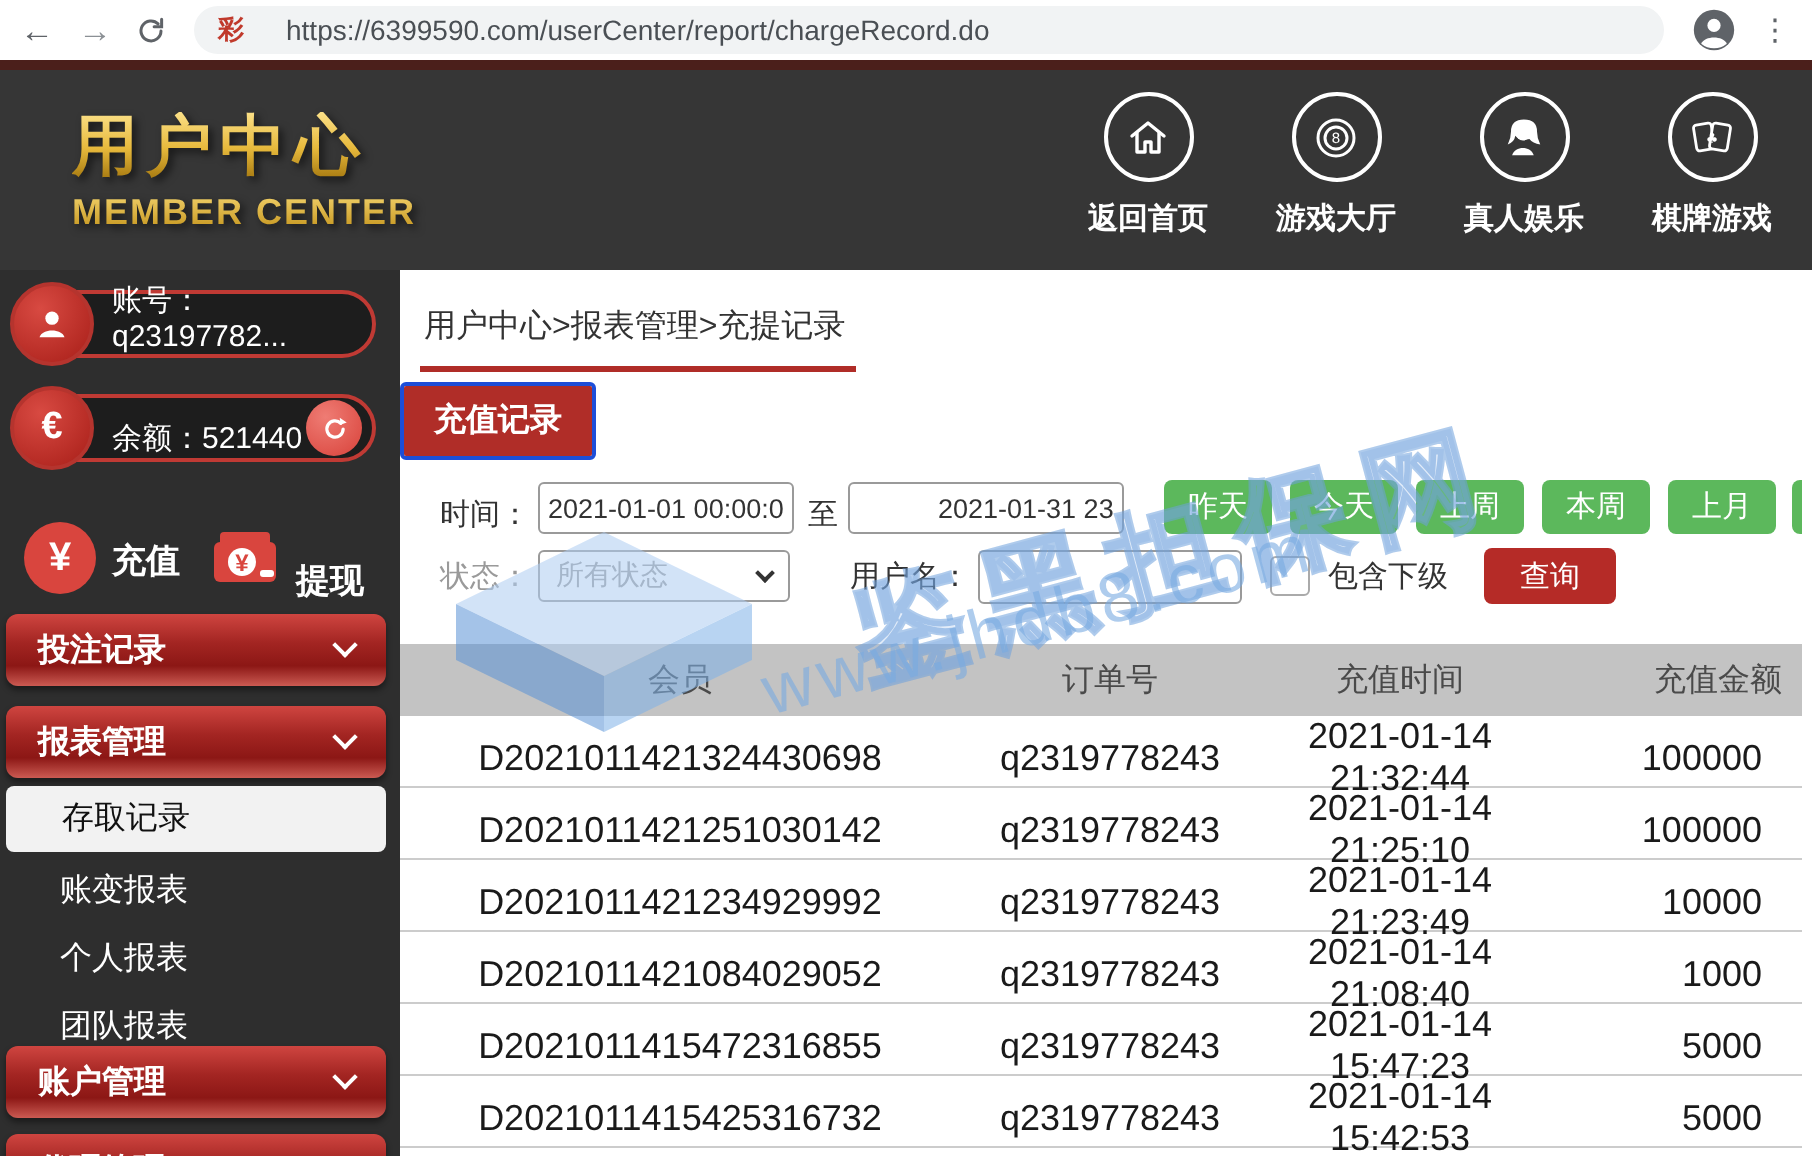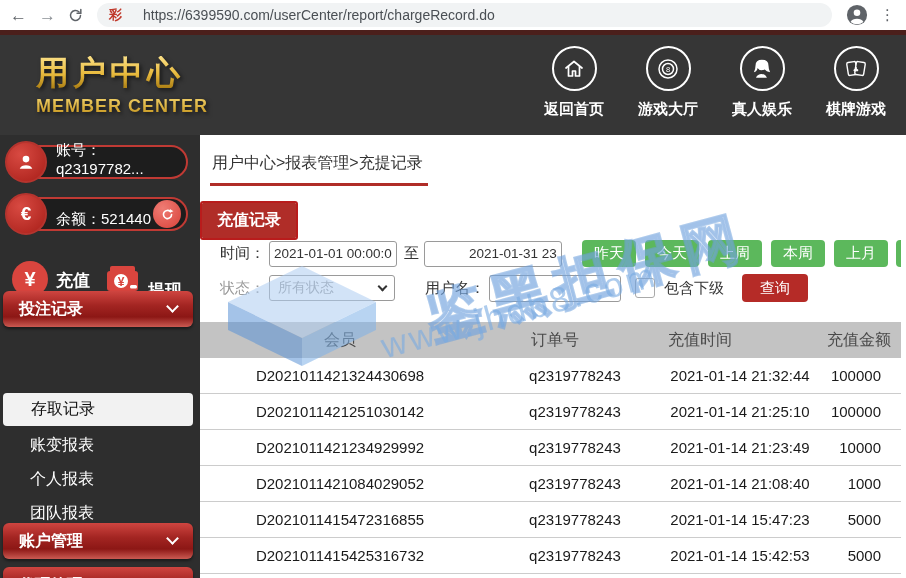--- a/index.html
+++ b/index.html
@@ -61,25 +61,25 @@
   .chev { width:9px; height:9px; border-right:2.5px solid #fff; border-bottom:2.5px solid #fff; transform:rotate(45deg); margin-top:-5px; }
   .submenu-active { position:absolute; left:3px; top:258px; width:190px; height:33px; background:#f2f2f2;
     border-radius:4px; color:#111; font-size:16px; display:flex; align-items:center; padding-left:28px; cursor:pointer; }
   .submenu-item { position:absolute; left:30px; color:#fff; font-size:16px; cursor:pointer; }
 
   
   .content { position:absolute; left:200px; top:105px; width:701px; height:443px; background:#fff; overflow:hidden; }
   .breadcrumb { position:absolute; left:12px; top:18px; font-size:16px; color:#333; }
   .bc-line { position:absolute; left:10px; top:48px; width:218px; height:3px; background:#b02d28; }
 
-  .tabs { position:absolute; left:0; top:56px; display:inline-flex; border:2px solid #b91c1c; border-radius:3px; overflow:hidden; background:#fff;margin-top:10px; }
+  .tabs { position:absolute; left:0; top:56px; display:inline-flex; border:2px solid #1d4ed8; border-radius:3px; overflow:hidden; background:#fff; }
   .tab { padding:7px 15px; font-size:16px; color:#222; cursor:pointer; white-space:nowrap; }
   .tab.active { background:#b02d28; color:#fff; font-weight:bold; }
 
-  .filter-row1 { position:absolute; left:20px; top:105px; display:flex; align-items:center; }
+  .filter-row1 { position:absolute; left:20px; top:105px; display:flex; align-items:flex-end; }
   .filter-row2 { position:absolute; left:20px; top:139px; display:flex; align-items:center; }
   .f-label { font-size:15px; color:#333; white-space:nowrap; }
   .f-label.dim { color:#9a9a9a; }
   .date-input { width:128px; height:26px; border:1px solid #9a9a9a; border-radius:3px; font-size:13.5px; color:#333;
     padding:0 4px; margin-left:4px; font-family:inherit; background:#fff; }
   .date-input.second { width:138px; margin-left:5px;padding-left:44px; }
   .to-label { font-size:15px; color:#333; margin-left:7px; }
   .quick-group { display:flex; gap:9px; margin-left:20px; }
   .green-btn { height:27px; min-width:54px; background:#5cb85c; border:none; border-radius:4px; color:#fff;
     font-size:15px; cursor:pointer; font-family:inherit; padding:0 10px; }
@@ -95,21 +95,21 @@
     font-size:15px; padding:0 18px; cursor:pointer; font-family:inherit; }
   .green-sliver { position:absolute; left:696px; top:105px; width:8px; height:27px; background:#5cb85c; border-radius:4px 0 0 4px; }
 
   
   .table { position:absolute; left:0; top:187px; width:701px; }
   .thead { display:grid; grid-template-columns:280px 150px 140px 1fr; height:36px; align-items:center;
     background:#c3c3c3; color:#4a4a4a; font-size:16px; }
   .thead > div { text-align:center; }
   .thead > div:last-child { text-align:right; padding-right:10px; }
   .trow { display:grid; grid-template-columns:280px 150px 140px 1fr; height:36px; align-items:center;
-    border-bottom:1px solid #ccc; color:#1a1a1a; font-size:15px; background:#fff;gap:20px; }
+    border-bottom:1px solid #ccc; color:#1a1a1a; font-size:18px; background:#fff; }
   .trow > div { text-align:center; }
   .trow > div:last-child { text-align:right; padding-right:20px; }
 
   
   .watermark { position:absolute; left:0; top:0; width:701px; height:443px; pointer-events:none; z-index:40; }
   .wm-cube { position:absolute; left:18px; top:125px; opacity:.55; }
   .wm-text { position:absolute; left:228px; top:148px; font-size:56px; font-weight:bold; letter-spacing:10px;
     color:rgba(140,180,230,.25); -webkit-text-stroke:2px rgba(110,160,220,.55);
     transform:rotate(-15deg); transform-origin:left center; white-space:nowrap; }
   .wm-url { position:absolute; left:182px; top:192px; font-size:35px; color:rgba(120,170,225,.6);
@@ -225,25 +225,29 @@
       <svg width="36" height="30" viewBox="0 0 36 30">
         <rect x="4" y="1" width="25" height="7" rx="2" fill="#d9453e"></rect>
         <rect x="1" y="6" width="31" height="20" rx="3" fill="#d9453e"></rect>
         <circle cx="15" cy="16" r="7" fill="#fff"></circle>
         <text x="15" y="20.5" font-size="12" font-weight="bold" fill="#d9453e" text-anchor="middle" font-family="Liberation Sans, sans-serif">¥</text>
         <rect x="24" y="20" width="7" height="3.5" rx="1.5" fill="#fff"></rect>
       </svg>
     </div>
     <div class="wd-label">提现</div>
 
-    <div class="menu-btn" style="top:156px;">
+    <div class="menu-btn" style="top:172px;">
       <span>投注记录</span>
       <span class="chev"></span>
     </div>
 
+    <div class="menu-btn" style="top:218px;">
+      <span>报表管理</span>
+      <span class="chev"></span>
+    </div>
 
     <div class="submenu-active">
       <span>存取记录</span>
     </div>
     <div class="submenu-item" style="top:300px;">
       <span>账变报表</span>
     </div>
     <div class="submenu-item" style="top:334px;">
       <span>个人报表</span>
     </div>

